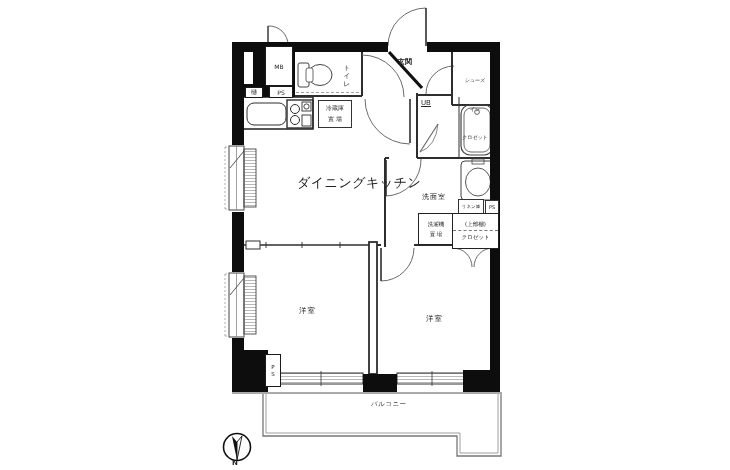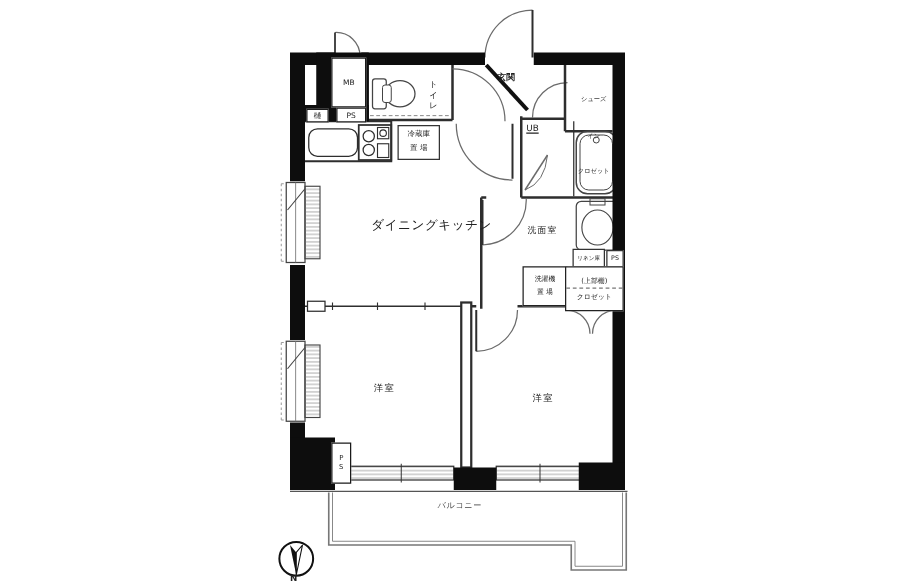--- a/index.html
+++ b/index.html
@@ -205,20 +205,20 @@
   </div>
 
   <div class="lbl vert" style="left:342px;top:60px;font-size:6.5px;">トイレ</div>
   <div class="lbl" style="left:398px;top:58px;font-size:7px;font-weight:bold;">玄関</div>
   <div class="lbl" style="left:453px;top:57px;width:44px;font-size:5px;text-align:center;line-height:1.9;">
     <span class="c">シューズ</span>
     <span class="c">イン</span>
     <span class="c">クロゼット</span>
   </div>
   <div class="lbl" style="left:421px;top:99px;font-size:7px;text-decoration:underline;">UB</div>
-  <div class="lbl" style="left:297px;top:175px;font-size:10px;letter-spacing:0.5px;">ダイニングキッチン</div>
-  <div class="lbl" style="left:422px;top:180px;font-size:7px;letter-spacing:1px;text-align:center;">洗面室</div>
+  <div class="lbl" style="left:297px;top:175px;font-size:13px;letter-spacing:0.5px;">ダイニングキッチン</div>
+  <div class="lbl" style="left:422px;top:193px;font-size:7px;letter-spacing:1px;text-align:center;">洗面室</div>
   <div class="lbl" style="left:299px;top:306px;font-size:7.5px;letter-spacing:1px;">洋室</div>
   <div class="lbl" style="left:426px;top:314px;font-size:7.5px;letter-spacing:1px;">洋室</div>
-  <div class="lbl" style="left:350px;top:401px;font-size:6.5px;color:#444;letter-spacing:0.5px;">バルコニー</div>
+  <div class="lbl" style="left:371px;top:401px;font-size:6.5px;color:#444;letter-spacing:0.5px;">バルコニー</div>
   <div class="lbl" style="left:232px;top:459px;font-size:7px;font-weight:bold;">N</div>
 
 </div>
 
 </body></html>

